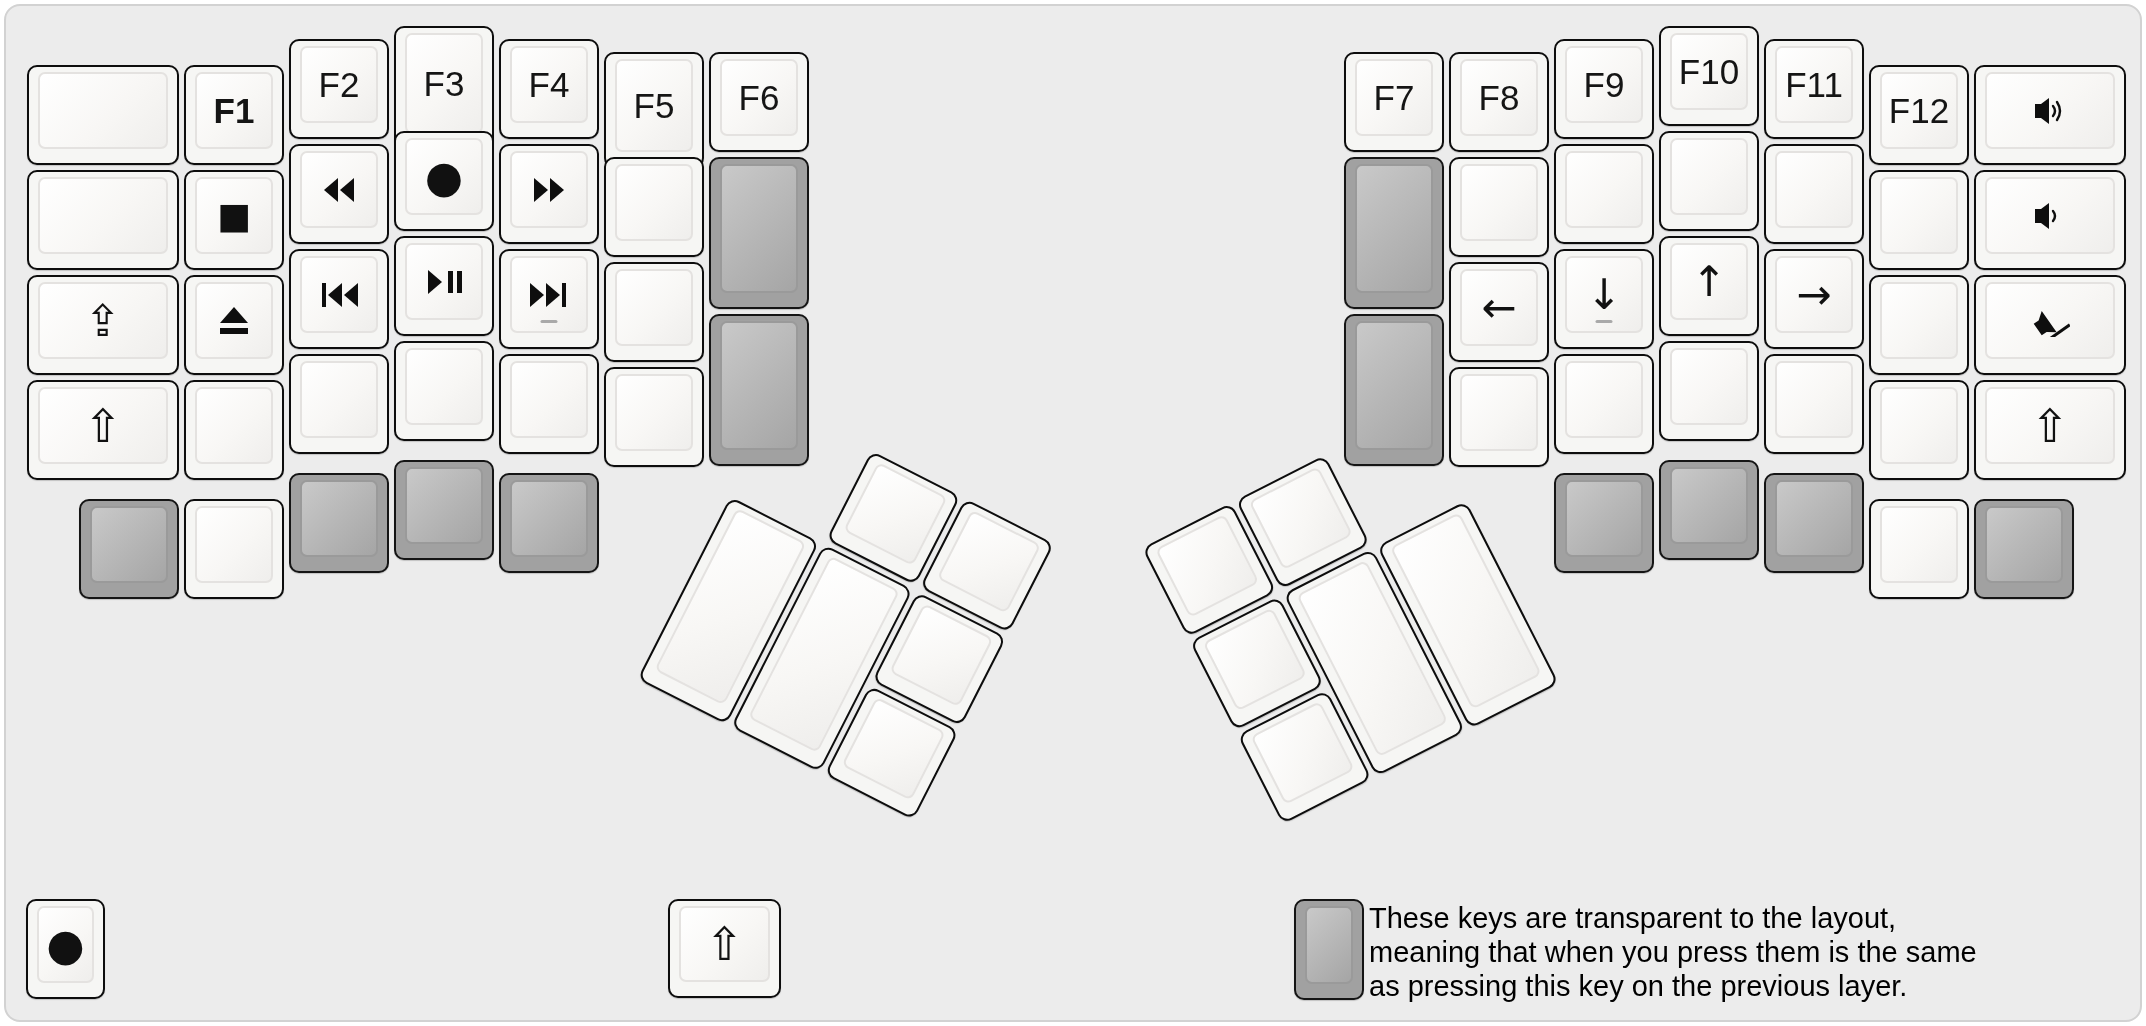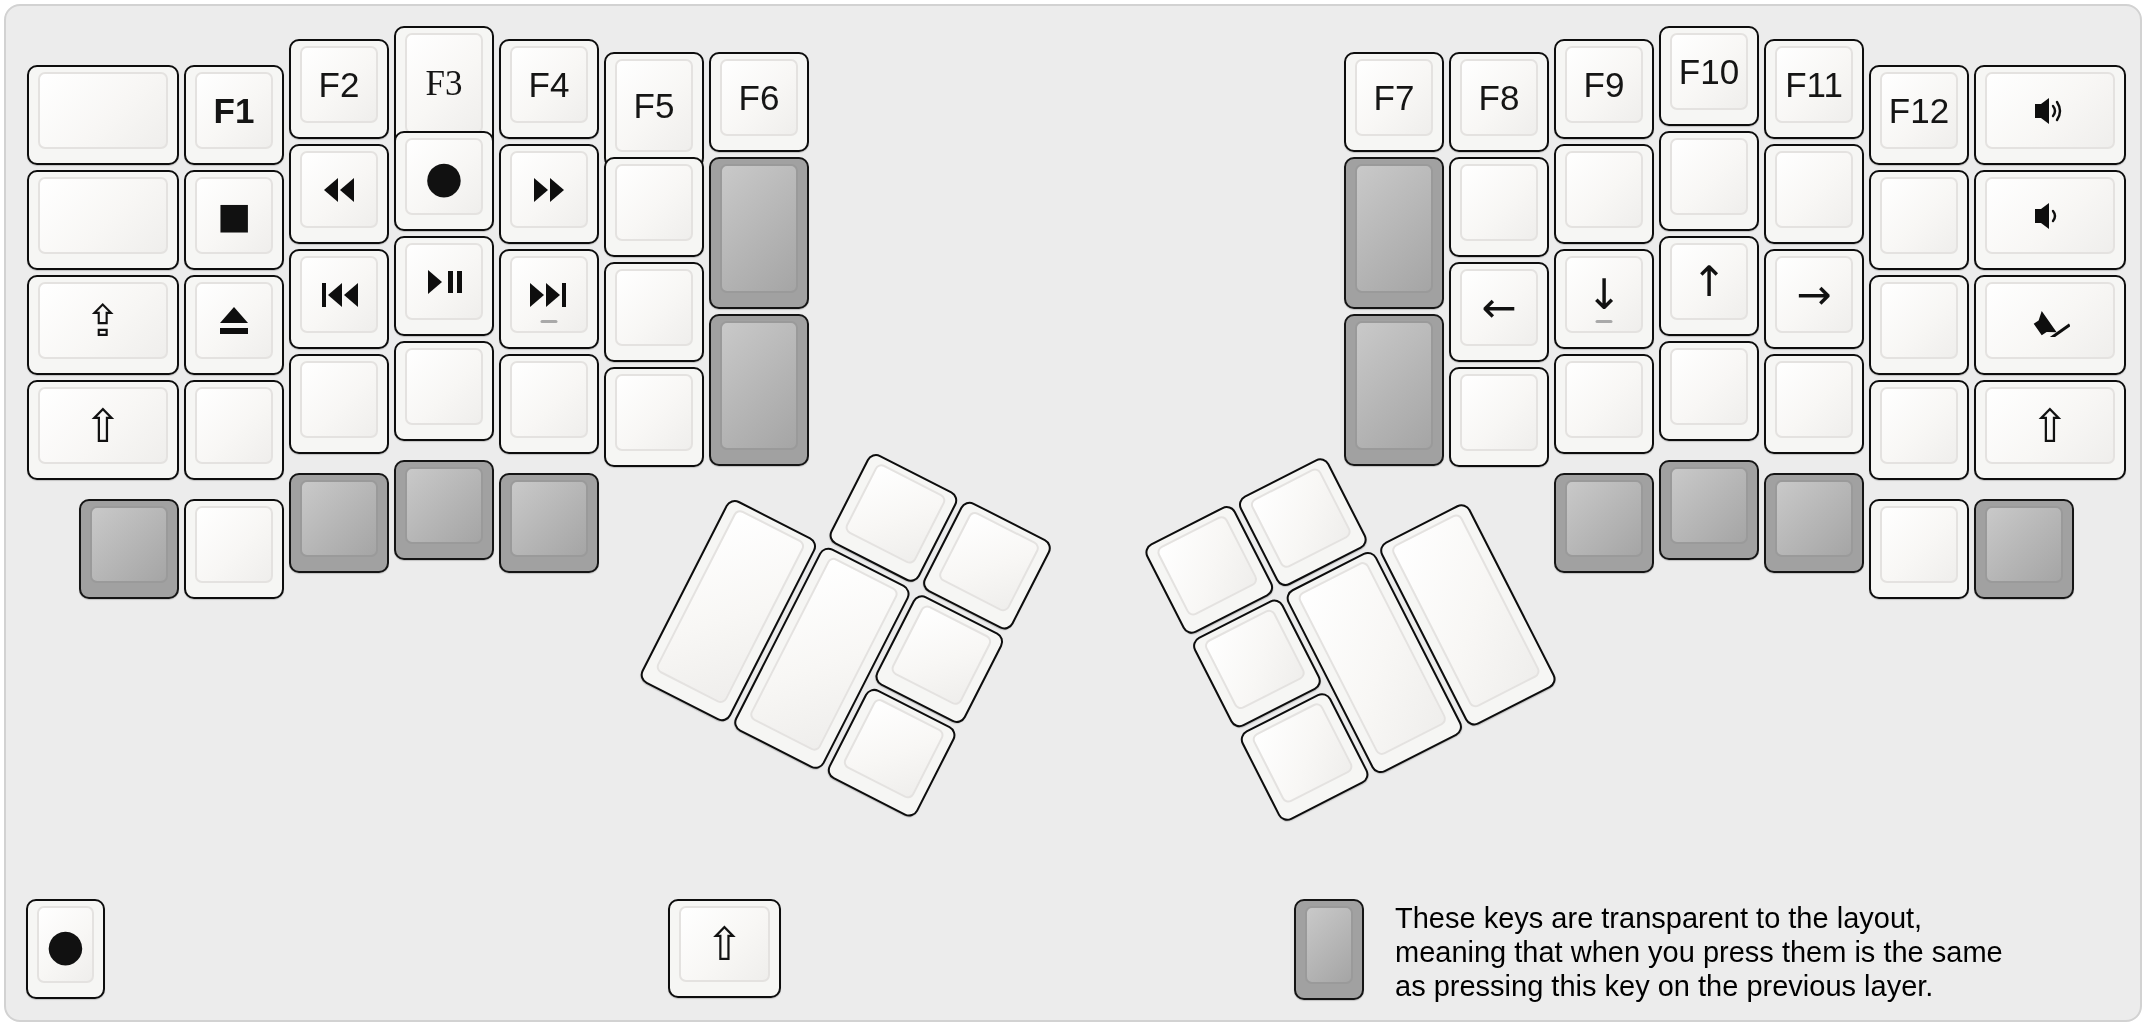--- a/index.html
+++ b/index.html
@@ -21,21 +21,21 @@
   .homing{position:absolute;left:50%;transform:translateX(-50%);bottom:8px;width:17px;height:3px;
           background:#a9a9a9;border-radius:2px;}
   .thumb{position:absolute;width:315px;height:315px;transform-origin:0 0;}
   #thumb-left{left:772px;top:397px;transform:rotate(27deg);}
   #thumb-right{left:1136px;top:542px;transform:rotate(-27deg);}
   #layer-title{position:absolute;left:814px;top:54px;width:400px;text-align:center;
                font-size:40px;color:#000;}
   .legend-item{position:absolute;top:893px;display:flex;align-items:center;gap:18px;}
   #legend-item-1{left:20px;}
   #legend-item-2{left:662px;gap:30px;}
-  #legend-item-3{left:1288px;gap:26px;}
+  #legend-item-3{left:1288px;gap:0;}
   .key-slot{position:relative;flex:0 0 auto;}
   .legend-text{font-size:29px;line-height:34px;color:#000;white-space:pre-line;}
 </style>
 </head>
 <body>
 
 <div id="stage">
   <div id="canvas">
     <div id="main-keys">
         <div class="key white" style="left: 21px; top: 59px; width: 152px; height: 100px;">
@@ -99,21 +99,21 @@
                 <rect x="4" y="4" width="4" height="24"></rect>
                 <polygon points="24,4 10,16 24,28"></polygon>
                 <polygon points="40,4 26,16 40,28"></polygon>
               </svg>
             </span>
           </div>
         </div>
         <div class="key white" style="left: 283px; top: 348px; width: 100px; height: 100px;">
           <div class="cap"></div>
         </div>
-        <div class="key white" style="left: 388px; top: 20px; width: 100px; height: 124px; font-family: Liberation Serif, serif;">
+        <div class="key white" style="left: 388px; top: 20px; width: 100px; height: 124px;">
           <div class="cap">
             <span class="label">F3</span>
           </div>
         </div>
         <div class="key white" style="left: 388px; top: 125px; width: 100px; height: 100px;">
           <div class="cap">
             <span class="glyph-text" style="font-size: 44px;">●</span>
           </div>
         </div>
         <div class="key white" style="left: 388px; top: 230px; width: 100px; height: 100px;">

